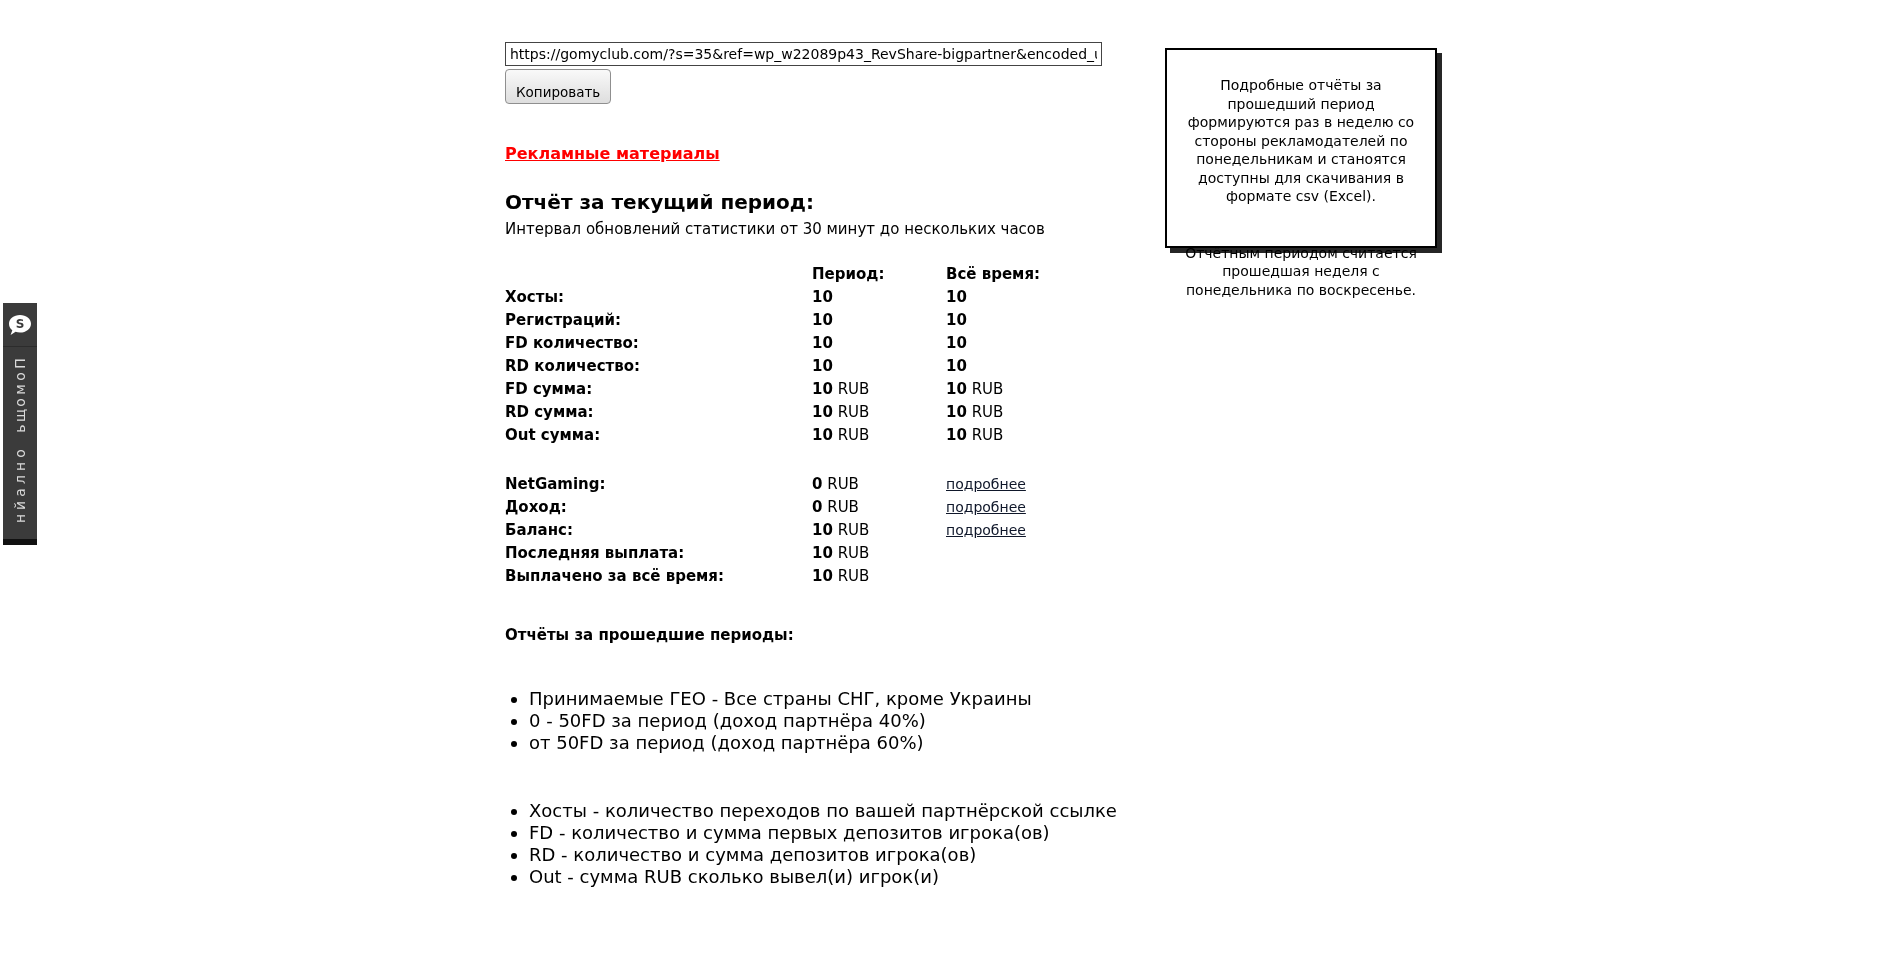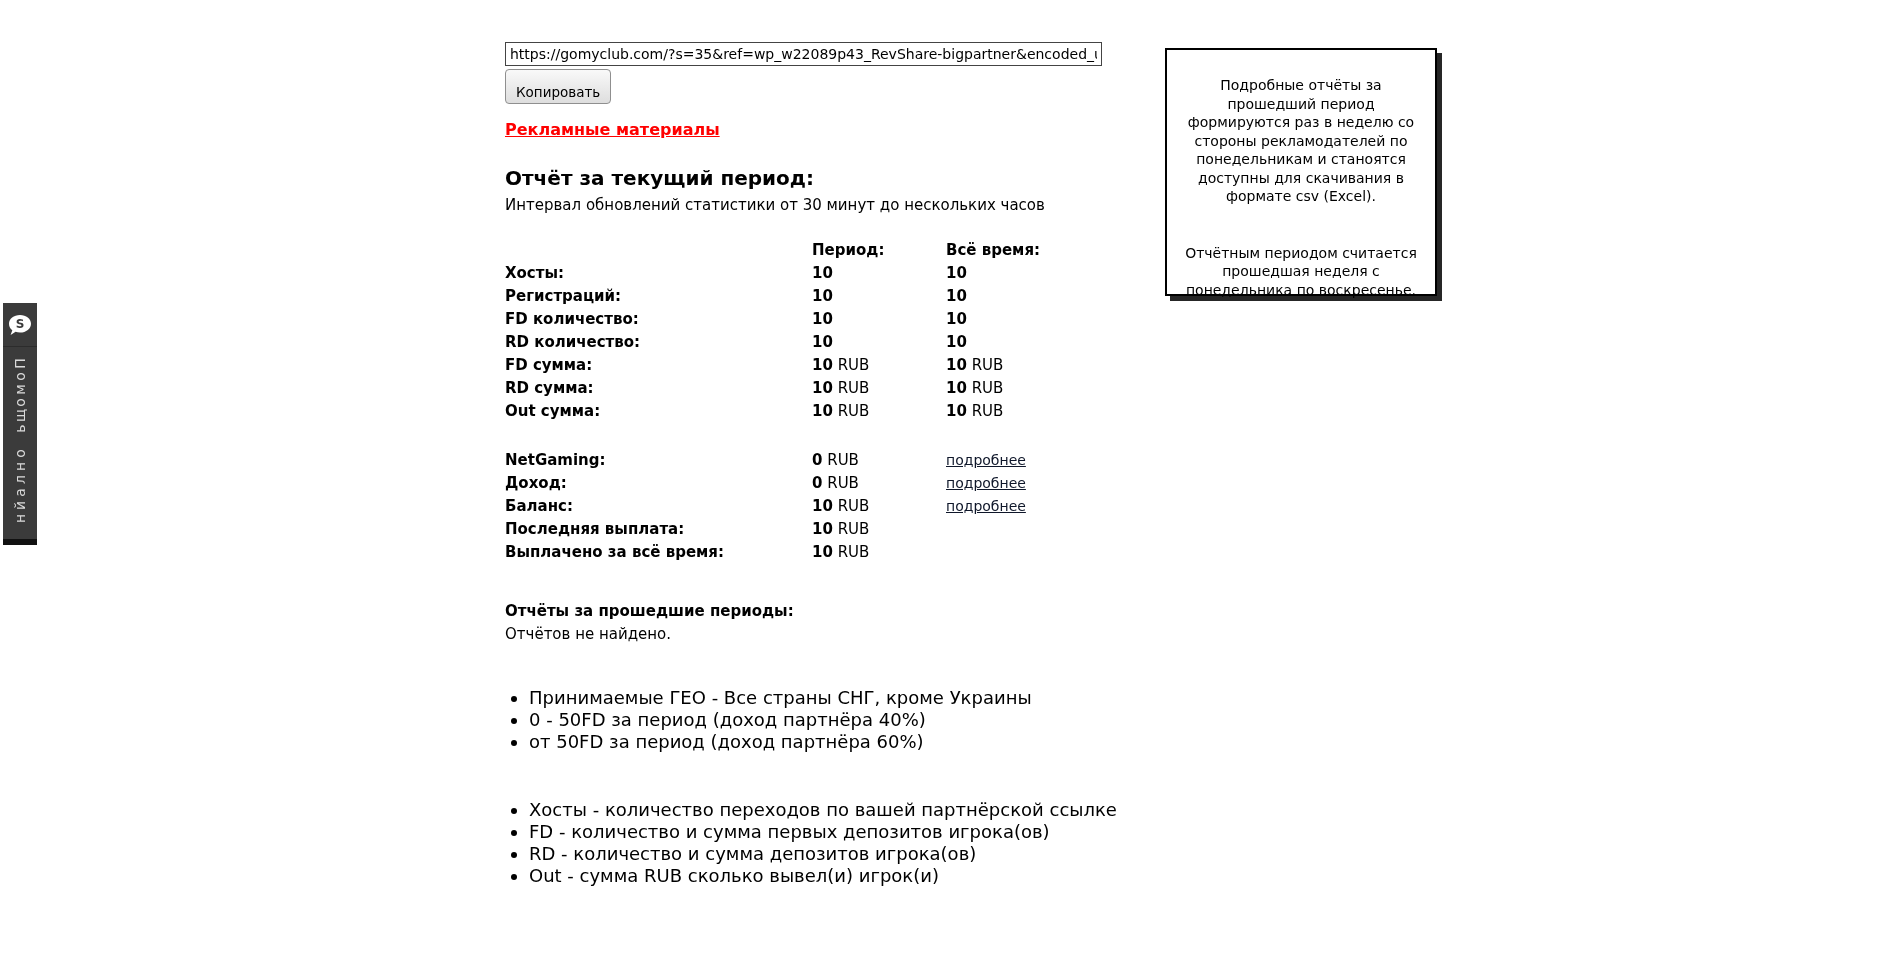--- a/index.html
+++ b/index.html
@@ -13,21 +13,21 @@
   .vch.sp { height:12px; }
 
   
   .main-col { position:absolute; left:505px; top:40px; width:640px; }
   .logo-wrap { margin-left:22px; height:60px; }
 
   .url-input { display:block; width:597px; height:24px; margin-top:2px; border:1px solid #444; background:#fff; font-family:"DejaVu Sans", sans-serif; font-size:14px; padding:2px 4px; color:#000; }
   .copy-btn { margin-top:3px; font-family:"DejaVu Sans", sans-serif; font-size:13.5px; padding:14px 10px 3px 10px; border:1px solid #8f8f8f; border-radius:4px; background:linear-gradient(#f9f9f9,#dedede); cursor:pointer; color:#000; }
 
   .red-link { display:inline-block; color:#ff0000; font-weight:bold; font-size:16px; text-decoration:underline; cursor:pointer; }
-  .promo-link { margin-top:16px; }
+  .promo-link { margin-top:40px; }
 
   .sec-title { font-weight:bold; font-size:20px; margin-top:27px; }
   .sec-sub { font-size:15px; margin-top:6px; }
 
   
   .stats { margin-top:27px; font-size:15px; }
   .grid-row { display:grid; grid-template-columns:263px 90px 160px; align-items:baseline; height:23px;gap:44px; }
   .grid-head { font-weight:bold; }
   .cell-label { font-weight:bold; }
   .cell-val b { font-weight:bold; }
@@ -37,21 +37,21 @@
 
   .past-block { margin-top:36px; }
   .past-title { font-weight:bold; font-size:15px; }
   .past-empty { font-size:15px; margin-top:5px; }
 
   ul.notes { margin-top:44px; list-style:disc; padding-left:24px; font-size:18px; }
   ul.notes li { line-height:22px; }
   ul.notes.second { margin-top:46px; }
 
   
-  .info-box { position:absolute; left:1165px; top:48px; width:272px; height:248px; border:2px solid #000; background:#fff; box-shadow:5px 5px 0 rgba(0,0,0,0.85); padding:26px 18px 0 18px; text-align:center; font-size:14px; line-height:18.5px; }
+  .info-box { position:absolute; left:1165px; top:48px; width:272px; height:200px; border:2px solid #000; background:#fff; box-shadow:5px 5px 0 rgba(0,0,0,0.85); padding:26px 18px 0 18px; text-align:center; font-size:14px; line-height:18.5px; }
   .info-box p + p { margin-top:38px; }
 </style>
 </head>
 <body>
 
 <div class="chat-tab">
   <div class="icon-box">
     <svg width="24" height="22" viewBox="0 0 24 22">
       <path d="M12 1 C18.2 1 23 4.8 23 9.8 C23 14.8 18.2 18.6 12 18.6 C10.4 18.6 8.9 18.3 7.6 17.8 L2.6 21 L4.3 16.3 C2.2 14.7 1 12.4 1 9.8 C1 4.8 5.8 1 12 1 Z" fill="#ffffff"></path>
       <text x="12" y="14" font-size="12" font-weight="bold" fill="#3b3b3b" text-anchor="middle" font-family="DejaVu Sans, sans-serif">S</text>
@@ -156,21 +156,20 @@
       <div class="grid-row">
         <div class="cell-label">Выплачено за всё время:</div>
         <div class="cell-val"><b>10</b><span class="cell-unit"> RUB</span></div>
         <div></div>
       </div>
     </div>
   </div>
 
   <div class="past-block">
     <div class="past-title">Отчёты за прошедшие периоды:</div>
-    <div class="past-empty">Отчётов не найдено.</div>
   </div>
 
   <ul class="notes">
     <li>Принимаемые ГЕО - Все страны СНГ, кроме Украины</li>
     <li>0 - 50FD за период (доход партнёра 40%)</li>
     <li>от 50FD за период (доход партнёра 60%)</li>
   </ul>
 
   <ul class="notes second">
     <li>Хосты - количество переходов по вашей партнёрской ссылке</li>

